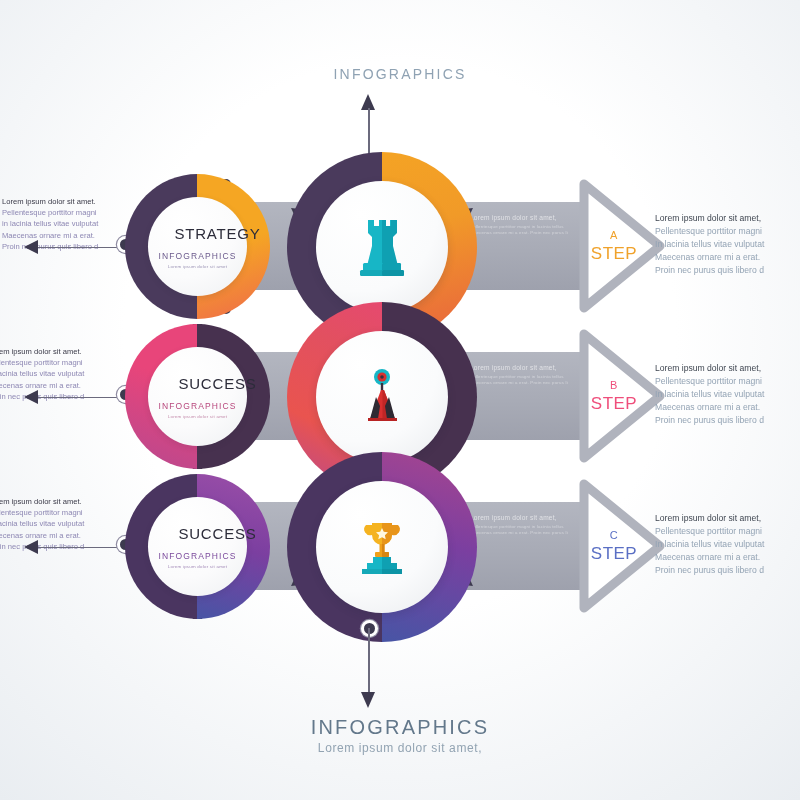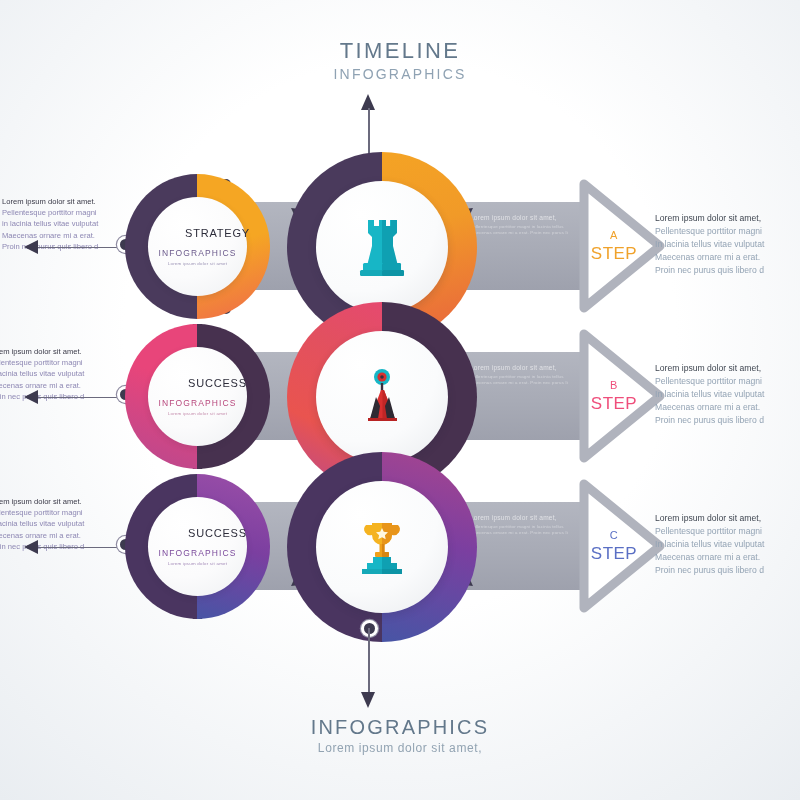--- a/index.html
+++ b/index.html
@@ -51,21 +51,21 @@
   .step-lbl .l1{font-size:11px;letter-spacing:.5px;}
   .step-lbl .l2{font-size:17px;letter-spacing:.5px;}
 
   
   .mini{position:absolute;top:22px;left:125px;width:145px;height:145px;}
   .mini .ring{position:absolute;inset:0;border-radius:50%;}
   .mini .inner{position:absolute;left:23px;top:23px;width:99px;height:99px;border-radius:50%;
      background:radial-gradient(circle at 36% 28%,#ffffff 0%,#fbfbfc 55%,#eef0f2 100%);
      box-shadow:0 2px 6px rgba(40,40,60,.12);
      display:flex;flex-direction:column;align-items:center;justify-content:center;}
-  .mini .t1{font-size:11px;letter-spacing:.8px;color:#2c2c3a;margin-left:40px;}
+  .mini .t1{font-size:15px;letter-spacing:.8px;color:#2c2c3a;margin-left:40px;}
   .mini .t2{font-size:8.5px;letter-spacing:1.1px;margin-top:9px;}
   .mini .t3{font-size:4.4px;letter-spacing:.25px;margin-top:3px;}
 
   
   .big{position:absolute;top:0;left:287px;width:190px;height:190px;}
   .big .ring{position:absolute;inset:0;border-radius:50%;}
   .big .inner{position:absolute;left:29px;top:29px;width:132px;height:132px;border-radius:50%;
      background:radial-gradient(circle at 34% 26%,#ffffff 0%,#fafbfc 58%,#e9ebee 100%);
      box-shadow:0 3px 9px rgba(40,40,60,.16);display:flex;align-items:center;justify-content:center;}
 
@@ -85,21 +85,20 @@
   .ltext .p{font-size:7.6px;color:#8d87b3;}
   .rtext{position:absolute;top:60px;left:655px;width:150px;line-height:1.52;}
   .rtext .h{font-size:8.6px;color:#3f4651;}
   .rtext .p{font-size:8.6px;color:#93a3b4;}
 </style>
 </head>
 <body>
 
 <div class="stage">
 
-  <div class="hdr hdr-1">TIMELINE</div>
   <div class="hdr hdr-2">INFOGRAPHICS</div>
 
   <div class="vtip up"></div>
   <div class="vline top"></div>
   <div class="vdot t"></div>
 
   <div class="row row-a">
 
     <div class="ltext" style="left:2px">
       <div class="h">Lorem ipsum dolor sit amet.</div>

